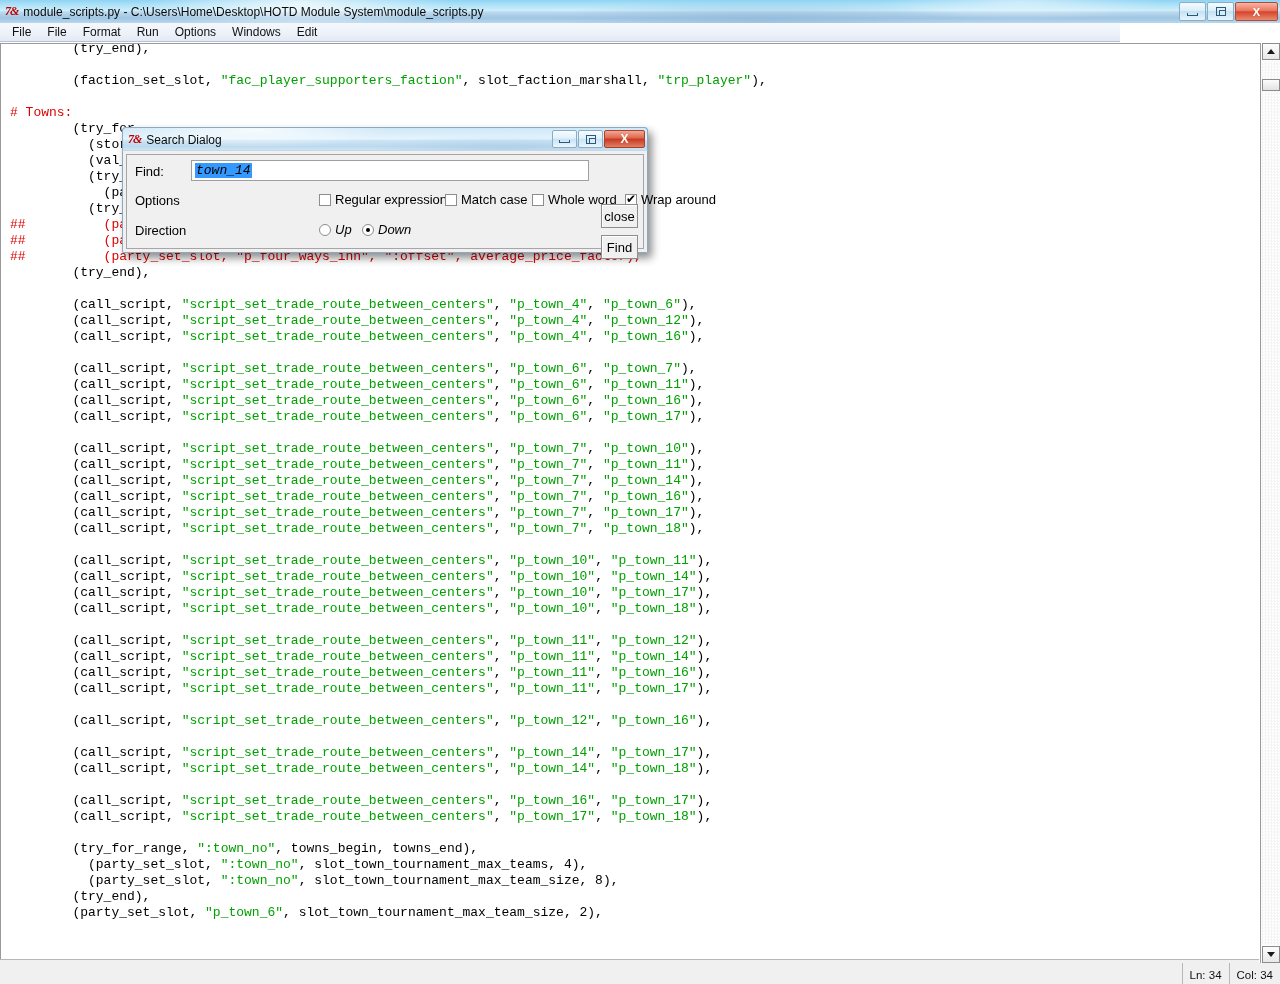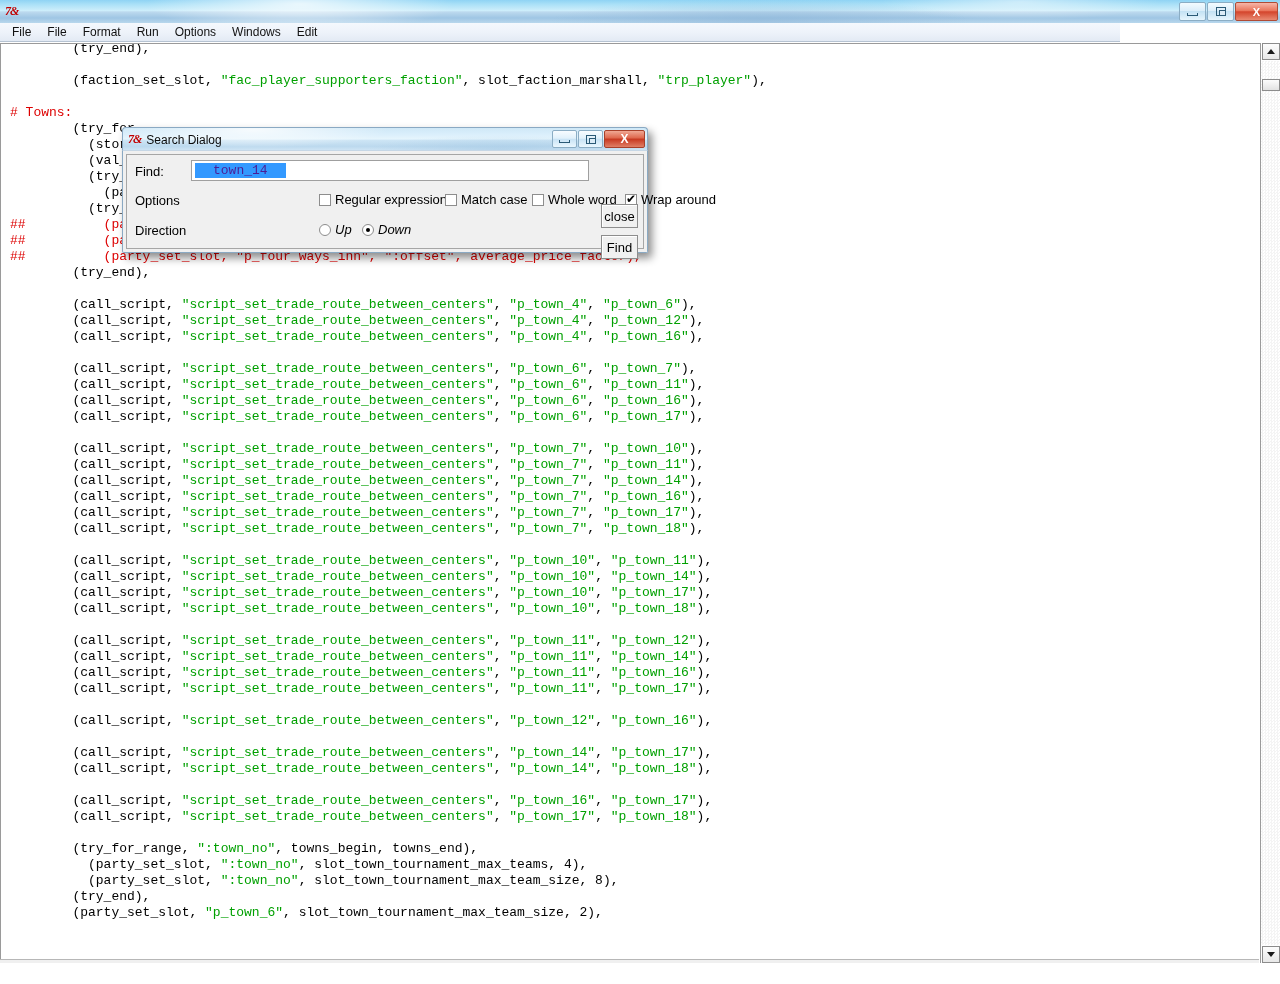--- a/index.html
+++ b/index.html
@@ -242,22 +242,23 @@
     width: 398px; height: 21px;
     background: #ffffff;
     border: 1px solid #9f9f9f;
     font-family: "Liberation Mono", monospace;
     font-size: 13px;
     display: flex; align-items: center;
     padding-left: 3px;
     overflow: hidden;
   }
   #find-value {
-    background: #3399ff; color: #4c1d95;
-    padding: 0 18px;
+    background: #3399ff; color: #000000;
+    padding: 0 1px;
+    font-style: italic;
   }
 
   .opt {
     position: absolute; top: 37px;
     display: flex; align-items: center; gap: 4px;
     font-size: 13px; color: #000; white-space: nowrap;
   }
   .cbox {
     width: 12px; height: 12px;
     border: 1px solid #8d8d8d;
@@ -301,20 +302,21 @@
   #close-button { top: 5px; }
   #find-button  { top: 36px; }
 </style>
 </head>
 <body>
 
 <div id="app-window">
 
   <div id="title-bar">
     <span class="py-logo">7&amp;</span>
+    <span id="title-text">module_scripts.py - C:\Users\Home\Desktop\HOTD Module System\module_scripts.py</span>
     <div id="caption-buttons">
       <div class="cap-btn">
         <span class="glyph-min"></span>
       </div>
       <div class="cap-btn">
         <span class="glyph-max"></span>
       </div>
       <div class="cap-btn close">
         <span>X</span>
       </div>
@@ -397,20 +399,24 @@
     </div>
     <div class="sb-track"></div>
     <div id="vthumb"></div>
     <div class="sb-btn down">
       <span class="arrow-dn"></span>
     </div>
   </div>
 
   <div id="hscroll"></div>
 
+  <div id="status-bar">
+    <div class="status-cell">Ln: 34</div>
+    <div class="status-cell">Col: 34</div>
+  </div>
 
 </div>
 
 <div id="search-dialog">
 
   <div id="dlg-titlebar">
     <span class="py-logo">7&amp;</span>
     <span id="dlg-title-text">Search Dialog</span>
     <div id="dlg-caption-buttons">
       <div class="dcap">

